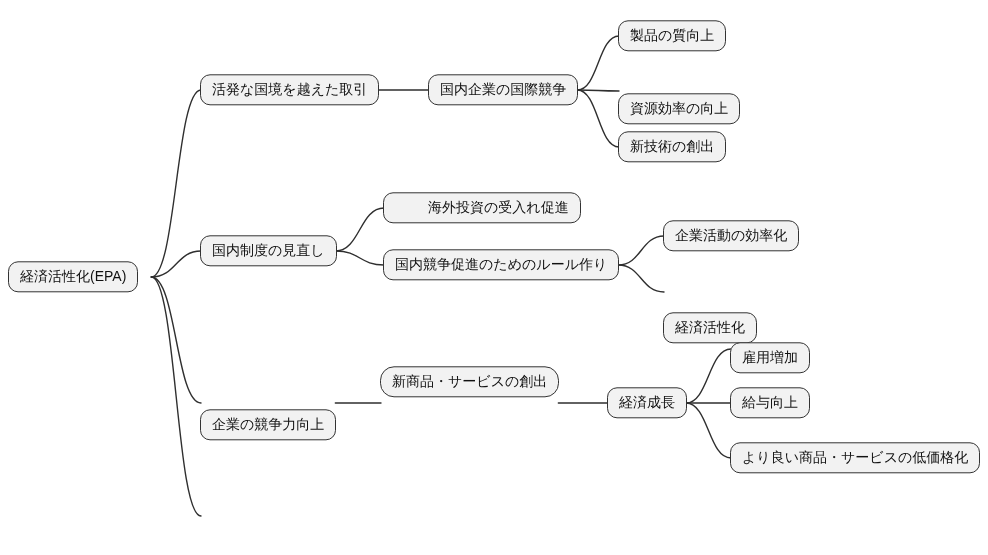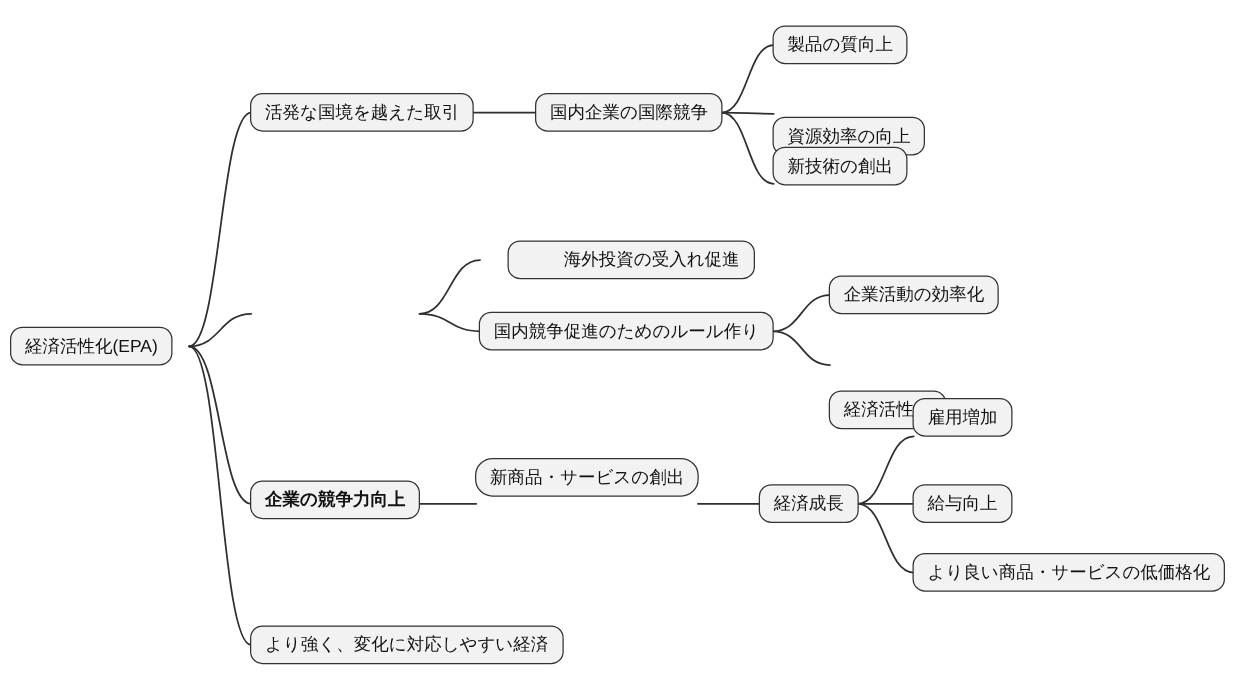--- a/index.html
+++ b/index.html
@@ -63,25 +63,25 @@
       <path d="M686,403 C708.5,403 708.5,349 731,349" class="edge-path"></path>
       <path d="M686,403 C708.5,403 708.5,403 731,403" class="edge-path"></path>
       <path d="M686,403 C708.5,403 708.5,458 731,458" class="edge-path"></path>
     </svg>
 
   <div class="node" style="left: 8px; top: 277px;">経済活性化(EPA)</div>
   <div class="node" style="left: 200px; top: 90px;">活発な国境を越えた取引</div>
   <div class="node" style="left: 428px; top: 90px;">国内企業の国際競争</div>
   <div class="node" style="left: 618px; top: 36px;">製品の質向上</div>
   <div class="node" style="left: 618px; top: 109px;">資源効率の向上</div>
-  <div class="node" style="left: 618px; top: 133px;">新技術の創出</div>
-  <div class="node" style="left: 406px; top: 208px; padding-left: 44px;">海外投資の受入れ促進</div>
+  <div class="node" style="left: 618px; top: 147px;">新技術の創出</div>
+  <div class="node" style="left: 200px; top: 251px;">国内制度の見直し</div>
+  <div class="node" style="left: 383px; top: 208px; padding-left: 44px;">海外投資の受入れ促進</div>
   <div class="node" style="left: 383px; top: 265px;">国内競争促進のためのルール作り</div>
   <div class="node" style="left: 663px; top: 236px;">企業活動の効率化</div>
   <div class="node" style="left: 663px; top: 308px; margin-top: 20px;">経済活性化</div>
-  <div class="node" style="left: 200px; top: 400px; font-weight: bold;">企業の競争力向上</div>
+  <div class="node" style="left: 200px; top: 425px;">企業の競争力向上</div>
   <div class="node" style="left: 380px; top: 382px; border-radius: 14px;">新商品・サービスの創出</div>
   <div class="node" style="left: 607px; top: 403px;">経済成長</div>
-  <div class="node" style="left: 730px; top: 334px;">雇用増加</div>
+  <div class="node" style="left: 730px; top: 358px;">雇用増加</div>
   <div class="node" style="left: 730px; top: 403px;">給与向上</div>
   <div class="node" style="left: 730px; top: 458px;">より良い商品・サービスの低価格化</div>
-  <div class="node" style="left: 200px; top: 516px;">より強く、変化に対応しやすい経済</div>
 </div>
 
 </body></html>

